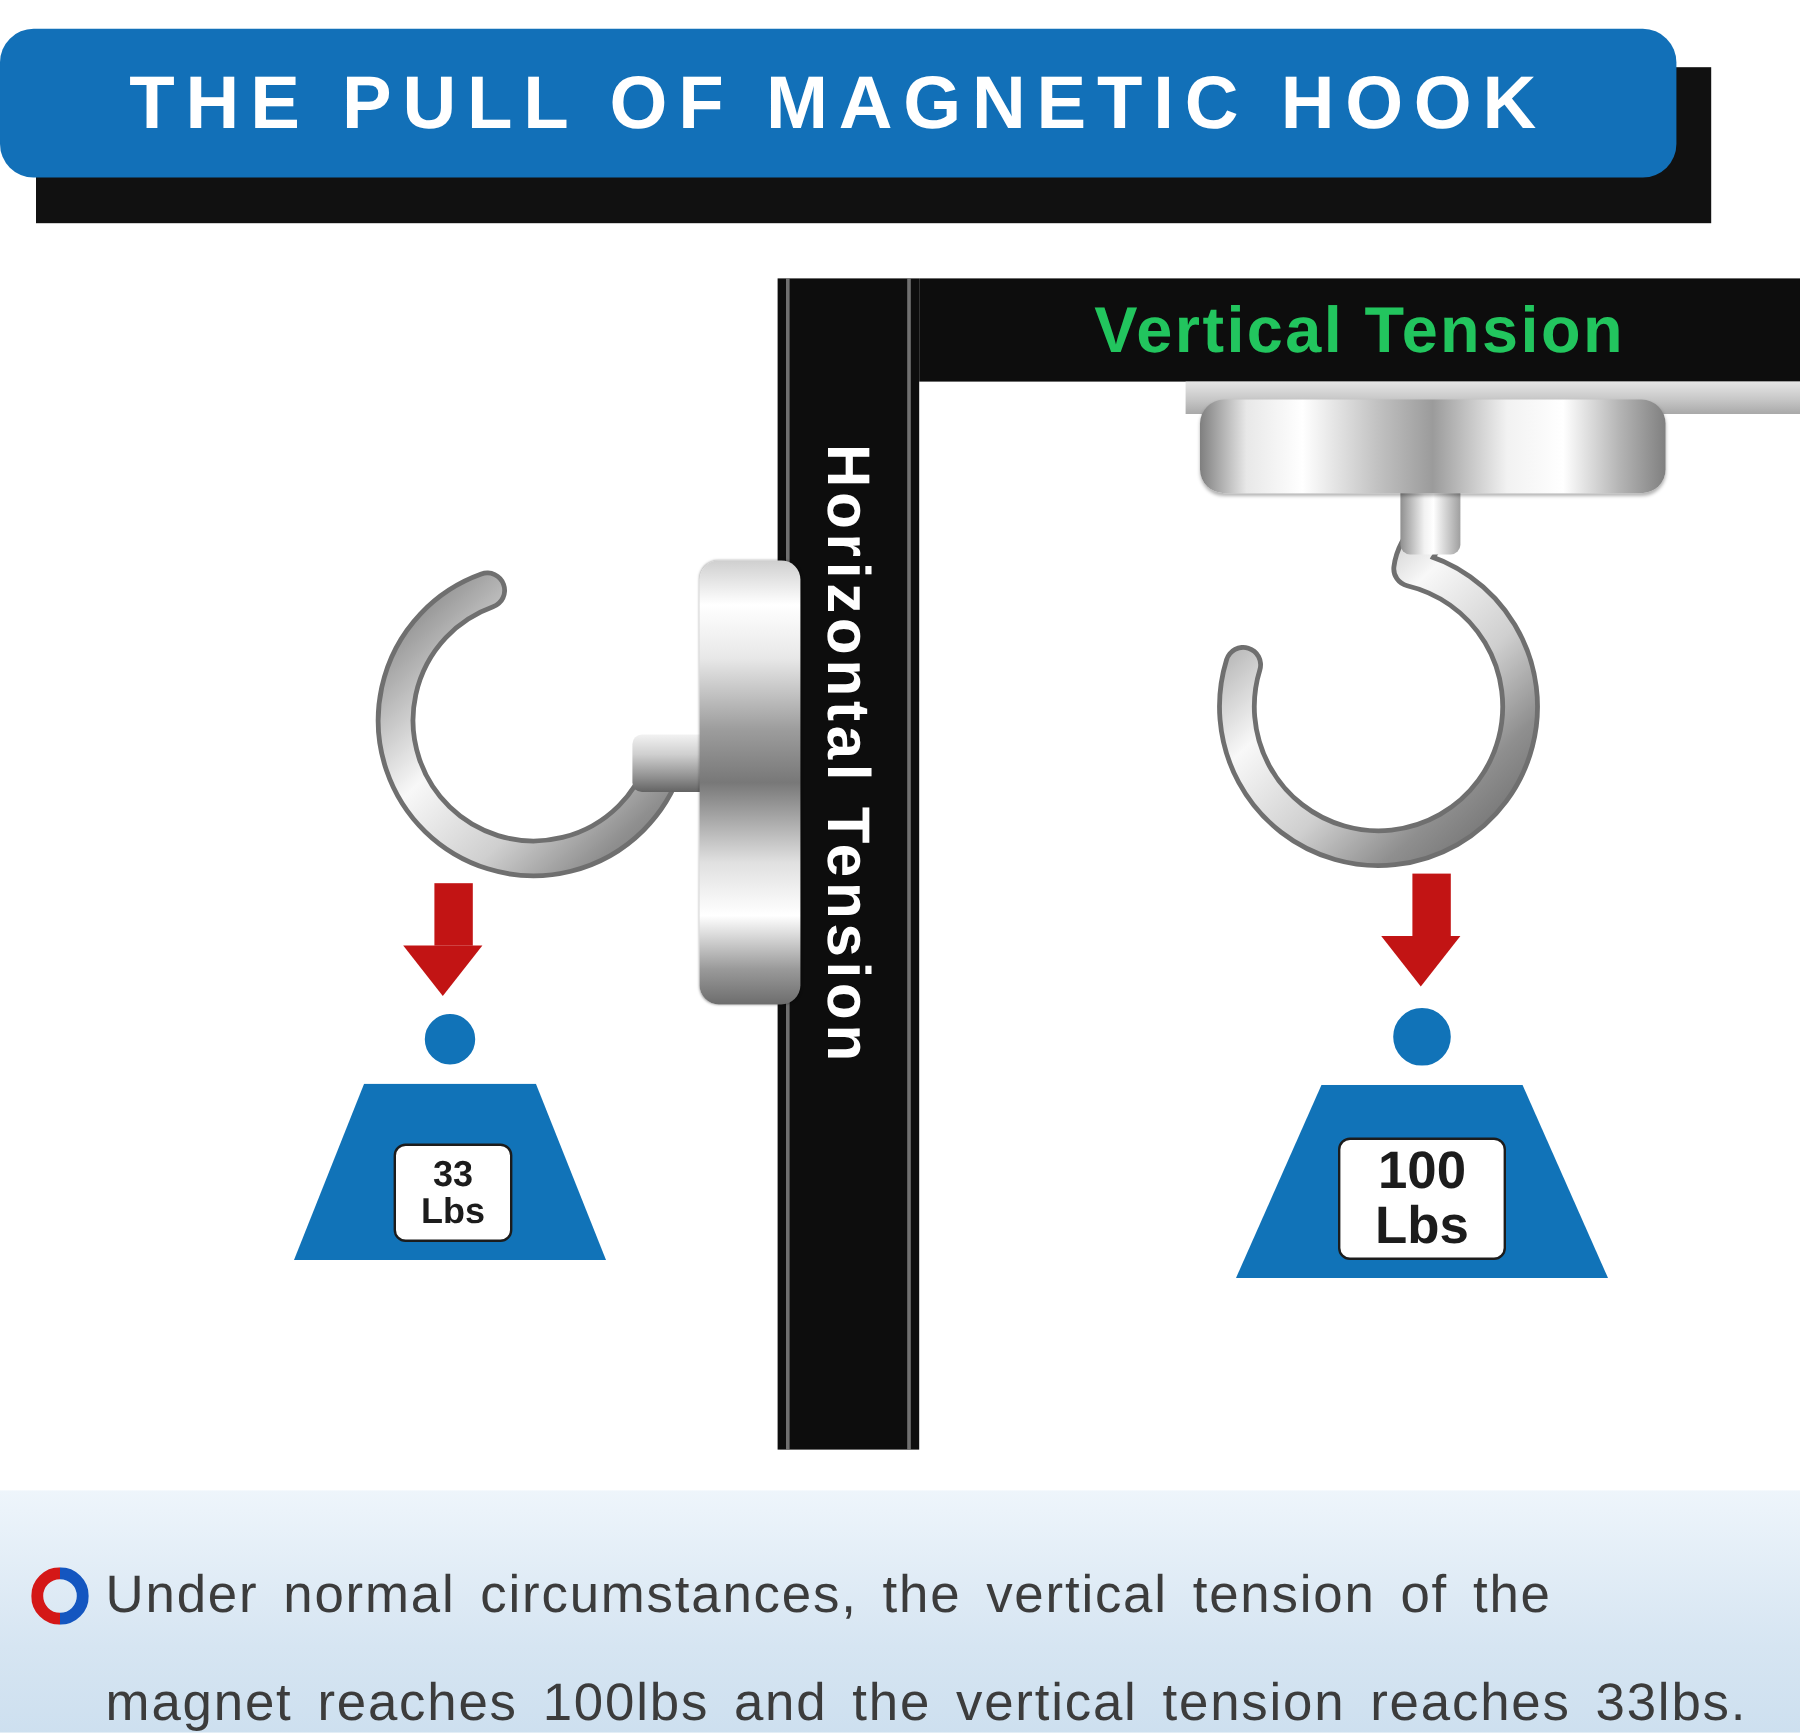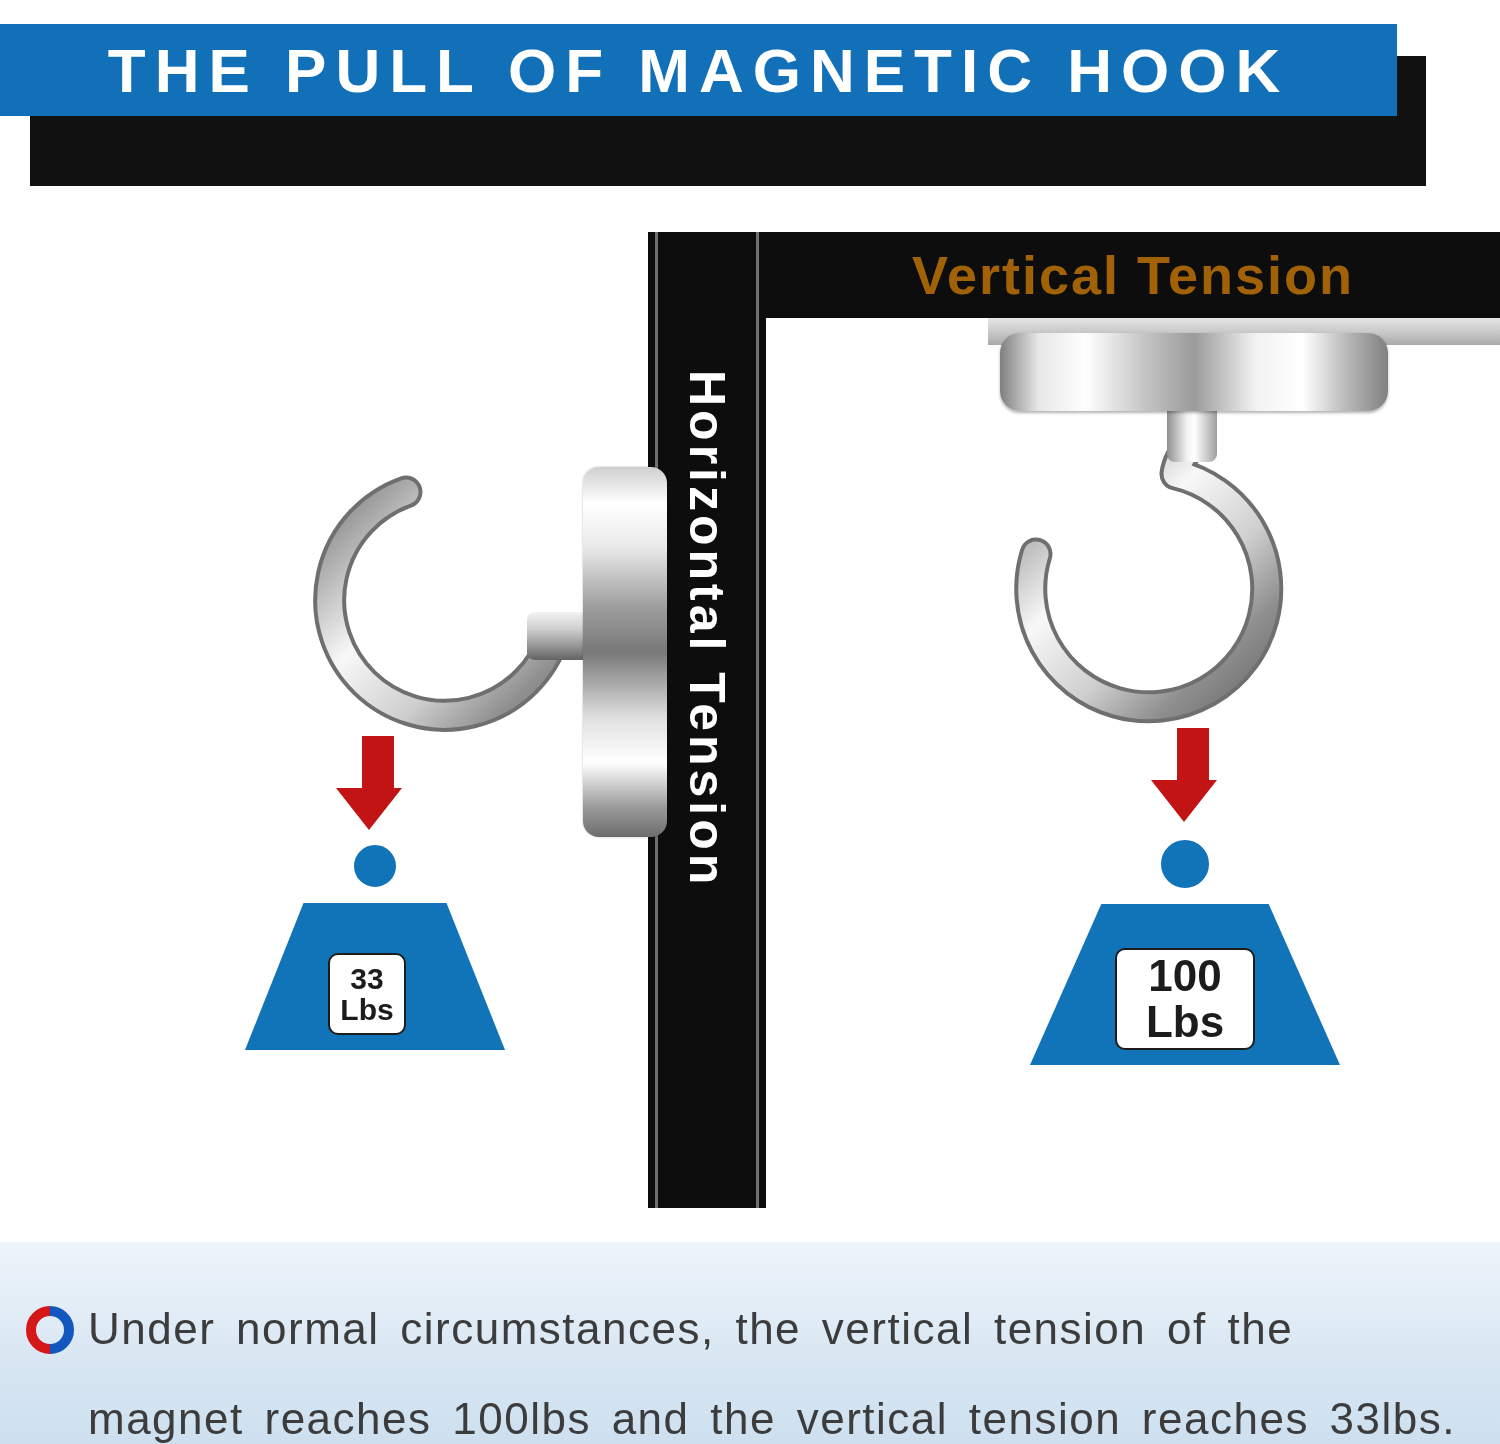--- a/index.html
+++ b/index.html
@@ -16,23 +16,23 @@
   
   .banner-shadow {
     position: absolute;
     left: 30px; top: 56px;
     width: 1396px; height: 130px;
     background: #111111;
   }
   .banner {
     position: absolute;
     left: 0; top: 24px;
-    width: 1397px; height: 92px;
+    width: 1397px; height: 124px;
     background: #1270b8;
-    display: flex; align-items: center; justify-content: center;
+    display: flex; align-items: center; justify-content: center; border-radius: 28px;
   }
   .banner-title {
     color: #ffffff;
     font-size: 62px;
     font-weight: bold;
     letter-spacing: 9px;
     white-space: nowrap;
   }
 
   
@@ -60,21 +60,21 @@
     white-space: nowrap;
   }
   .ceiling-bar {
     position: absolute;
     left: 766px; top: 232px;
     width: 734px; height: 86px;
     background: #0d0d0d;
     display: flex; align-items: center; justify-content: center;
   }
   .ceiling-label {
-    color: #a16207;
+    color: #22c55e;
     font-size: 54px;
     font-weight: bold;
     letter-spacing: 2px;
     white-space: nowrap;
   }
   .metal-strip {
     position: absolute;
     left: 988px; top: 318px;
     width: 512px; height: 27px;
     background: linear-gradient(180deg, #e6e6e6 0%, #c7c7c7 55%, #a9a9a9 100%);
@@ -153,21 +153,21 @@
   }
   .weight .plate {
     position: absolute;
     background: #ffffff;
     border: 2px solid #1c1c1c;
     border-radius: 10px;
     display: flex; flex-direction: column;
     align-items: center; justify-content: center;
     color: #1c1c1c; font-weight: bold; line-height: 1.05;
   }
-  .weight-left .plate { left: 83px; top: 108px; width: 78px; height: 82px; font-size: 30px; }
+  .weight-left .plate { left: 83px; top: 108px; width: 99px; height: 82px; font-size: 30px; }
   .weight-right .plate { left: 85px; top: 108px; width: 140px; height: 102px; font-size: 44px; }
 
   
   .footer {
     position: absolute;
     left: 0; top: 1207px;
     width: 1500px; height: 237px;
     background: linear-gradient(180deg, #eef5fb 0%, #d6e5f2 55%, #c9ddee 100%);
     margin-top: 35px;
   }

